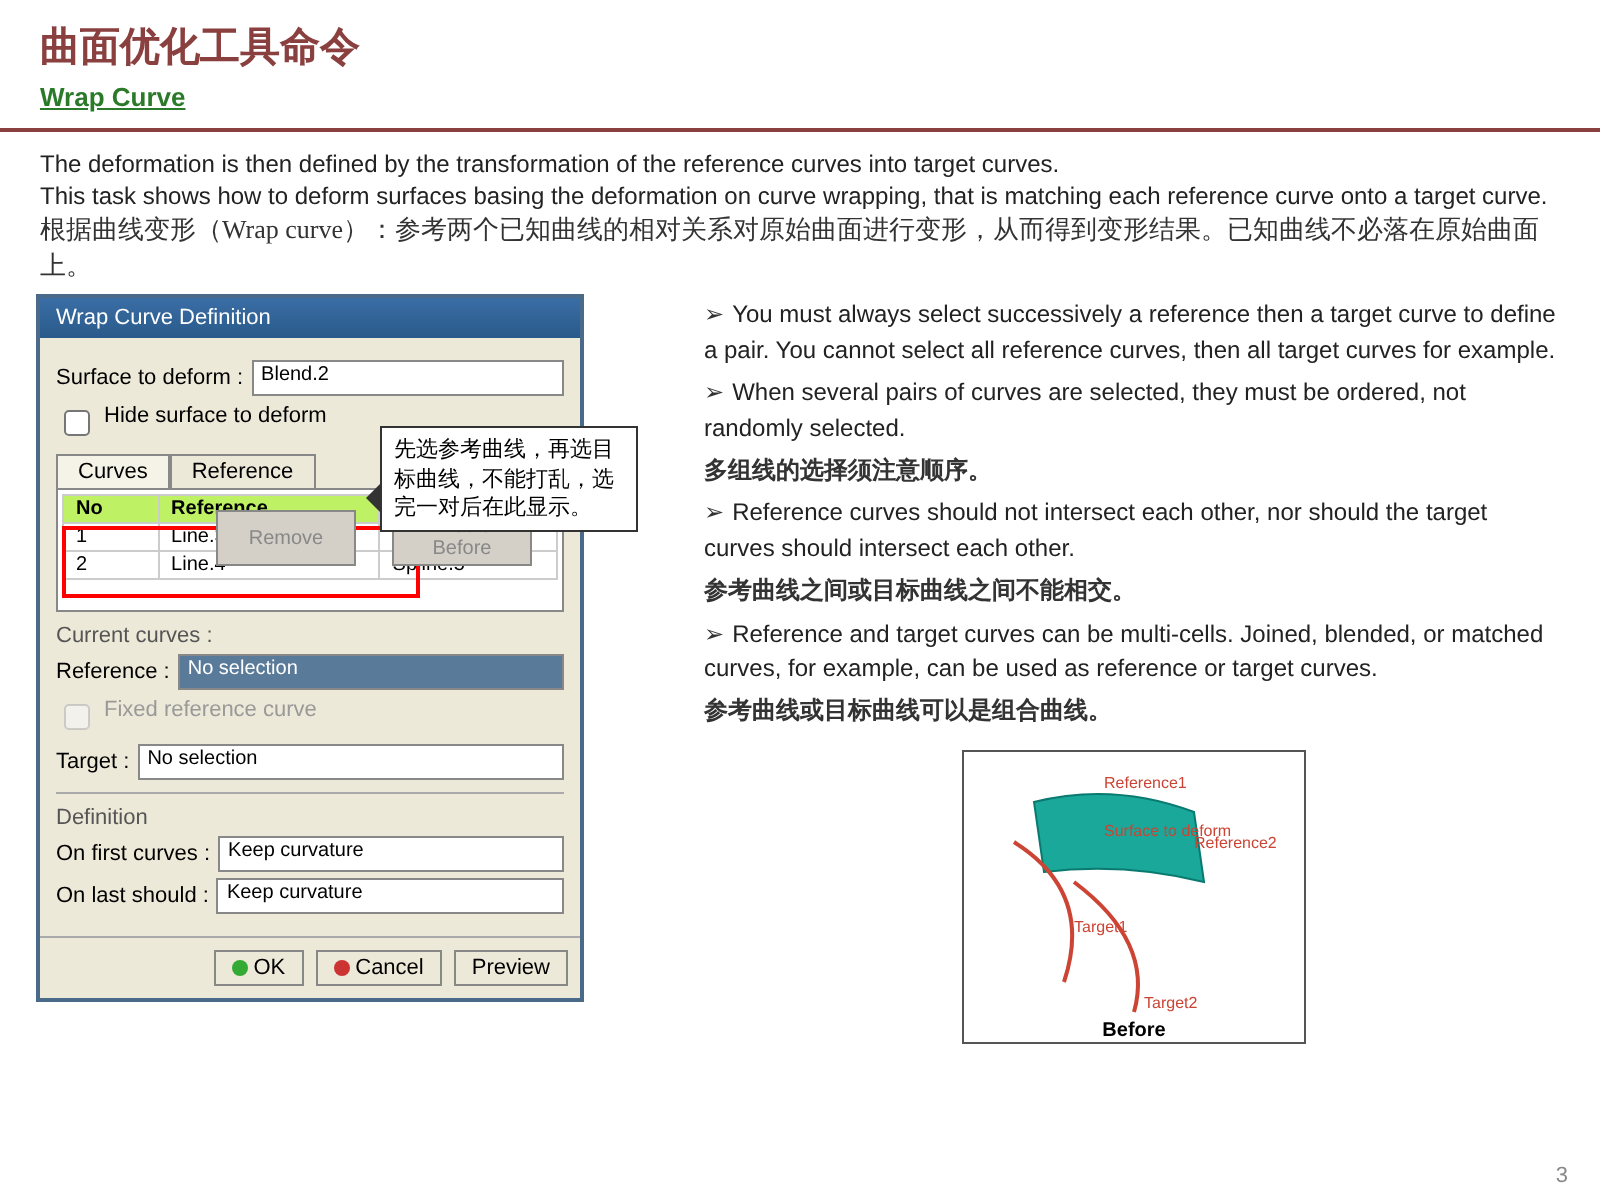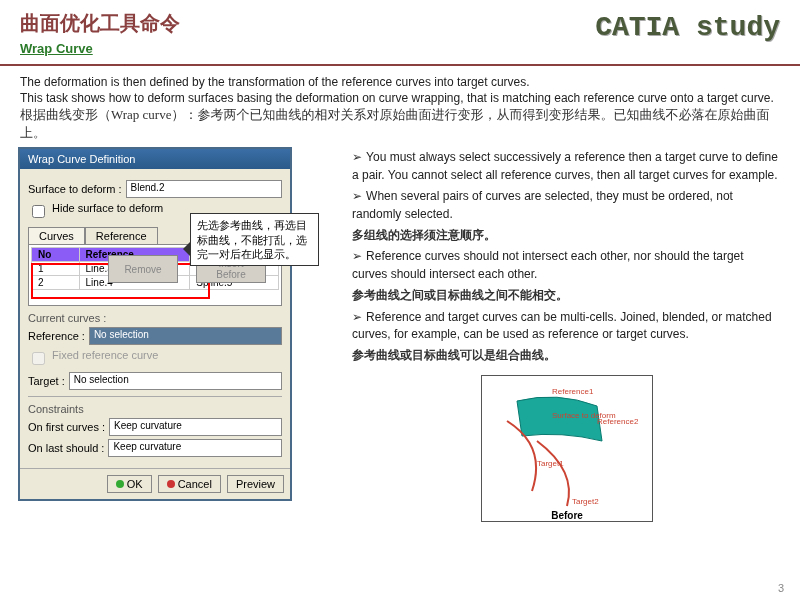--- a/index.html
+++ b/index.html
@@ -19,21 +19,21 @@
 .dlg-row label{flex:0 0 auto}
 .dlg-field{background:#fff;border:1px solid #888;padding:1px 4px;flex:1;height:14px;font-size:10px}
 .dlg-field.sel{background:#5a7a9a;color:#fff}
 .dlg-chk{display:flex;align-items:flex-start;gap:4px;margin:4px 0;font-size:11px}
 .tabs{display:flex;margin:6px 0 0}
 .tab{border:1px solid #888;border-bottom:none;padding:2px 10px;font-size:11px;background:#ece9d8;cursor:pointer}
 .tab.active{background:#f5f3e8}
 .table-wrap{border:1px solid #888;background:#fff;padding:2px;position:relative}
 .tbl{width:100%;border-collapse:collapse;font-size:10px}
 .tbl th,.tbl td{border:1px solid #ccc;padding:1px 6px;text-align:left}
-.tbl th{background:#8b5cf6}
+.tbl th{background:#bef264}
 .redbox{border:2px solid red;position:absolute;top:18px;left:2px;width:175px;height:32px;pointer-events:none}
 .btns-side{position:absolute;right:24px;top:106px;display:flex;flex-direction:row;gap:18px}
 .btn-gray{background:#d4d0c8;border:1px solid #888;font-size:10px;padding:2px 6px;color:#888;width:70px}
 .section-lbl{font-size:11px;color:#555;margin:6px 0 2px}
 .dlg-divider{border-top:1px solid #aaa;margin:6px 0}
 .dlg-footer{display:flex;justify-content:flex-end;gap:6px;padding:6px;background:#ece9d8;border-top:1px solid #aaa}
 .btn{border:1px solid #888;background:#ece9d8;padding:2px 8px;font-size:11px;display:flex;align-items:center;gap:3px}
 .dot{width:8px;height:8px;border-radius:50%;display:inline-block}
 .dot.g{background:#3a3}.dot.r{background:#c33}
 .callout{position:absolute;top:66px;left:172px;background:#fff;border:1px solid #333;padding:4px 6px;font-size:11px;font-family:"SimSun",serif;line-height:1.3;width:115px;z-index:10}
@@ -48,21 +48,20 @@
 .fig svg{width:100%;height:100%}
 .pagenum{position:absolute;bottom:6px;right:16px;font-size:11px;color:#888}
 .disabled{color:#999}
 </style>
 </head>
 <body>
 
 <div class="header">
   <h1 class="title-main">曲面优化工具命令</h1>
   <div class="title-sub">Wrap Curve</div>
-  <div class="brand">CATIA study</div>
 </div>
 
 <div class="intro">
   <div>The deformation is then defined by the transformation of the reference curves into target curves.</div>
   <div>This task shows how to deform surfaces basing the deformation on curve wrapping, that is matching each reference curve onto a target curve.</div>
   <div class="intro-zh">根据曲线变形（Wrap curve）：参考两个已知曲线的相对关系对原始曲面进行变形，从而得到变形结果。已知曲线不必落在原始曲面上。</div>
 </div>
 
 <div class="main">
   <div class="left" style="position:relative">
@@ -115,21 +114,21 @@
         </div>
         <div class="dlg-chk disabled">
           <input type="checkbox" disabled="" style="">
           <span>Fixed reference curve</span>
         </div>
         <div class="dlg-row">
           <label>Target :</label>
           <div class="dlg-field">No selection</div>
         </div>
         <div class="dlg-divider"></div>
-        <div class="section-lbl">Constraints</div>
+        <div class="section-lbl">Definition</div>
         <div class="dlg-row">
           <label>On first curves :</label>
           <div class="dlg-field">Keep curvature</div>
         </div>
         <div class="dlg-row">
           <label>On last should :</label>
           <div class="dlg-field">Keep curvature</div>
         </div>
       </div>
       <div class="dlg-footer">

